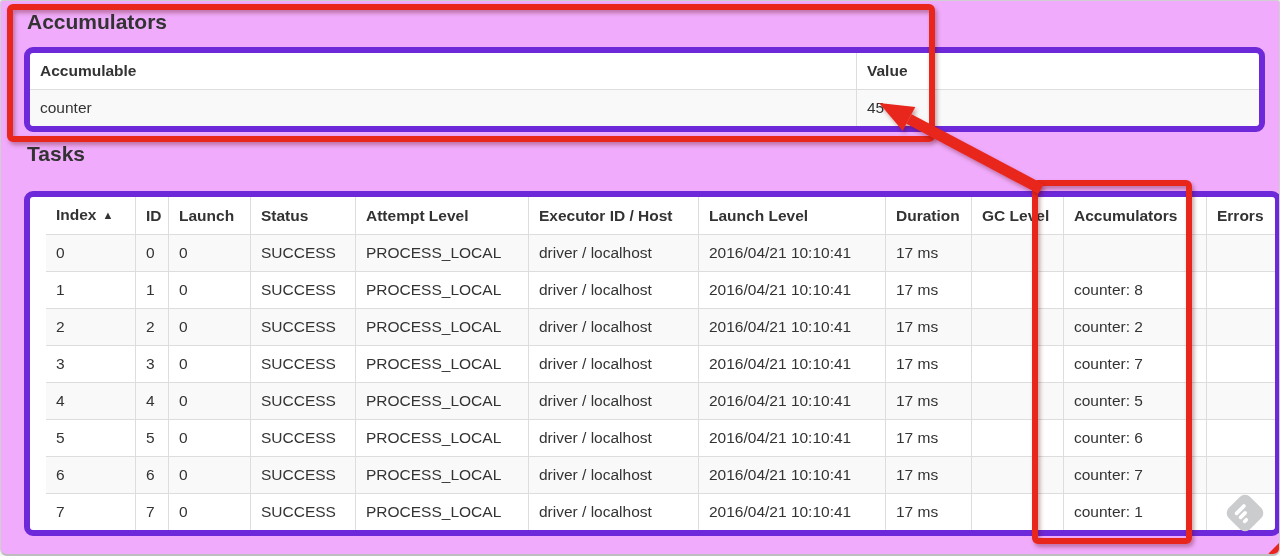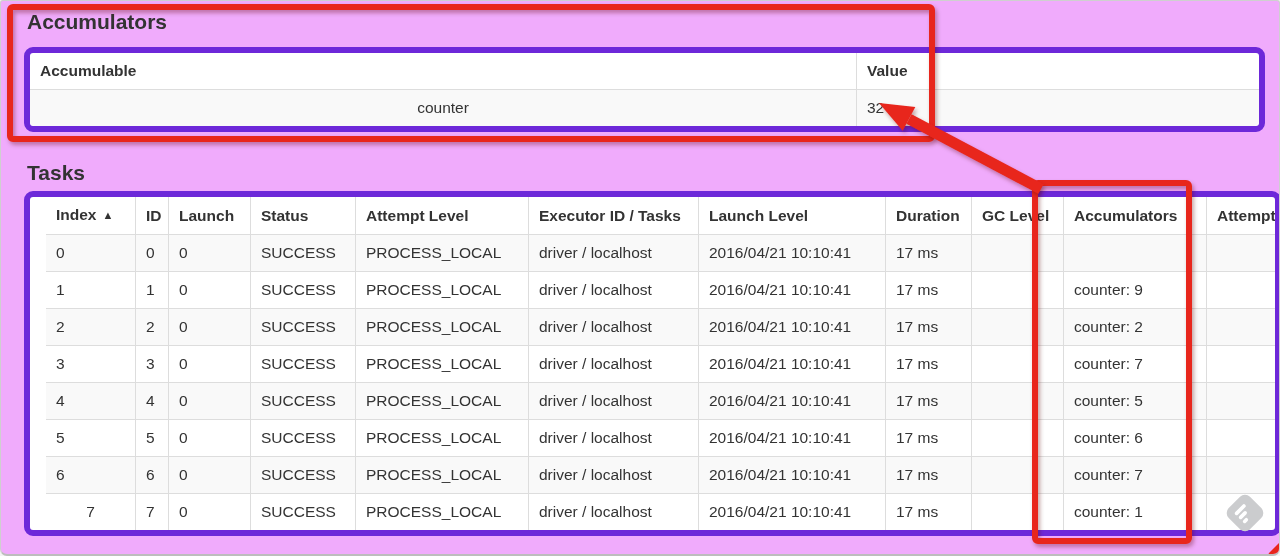--- a/index.html
+++ b/index.html
@@ -7,40 +7,40 @@
   .screen {
     position:relative; width:1280px; height:556px; background:#f0abfc;
     border:1px solid #cfcfcf; border-bottom:2px solid #bdbdbd;
     border-radius:3px 3px 7px 7px; overflow:hidden;
     font-family:"Liberation Sans", sans-serif; color:#333;
   }
   .section-heading {
     position:absolute; margin:0; font-size:21px; font-weight:bold; color:#333;
   }
   #acc-heading   { left:26px; top:9px; }
-  #tasks-heading { left:26px; top:160px; }
+  #tasks-heading { left:26px; top:141px; }
 
   table.ui-table {
     position:absolute; border-collapse:separate; border-spacing:0;
     table-layout:fixed; width:1229px; font-size:15.5px; color:#333;
     border:6px solid #6d28d9; border-radius:9px; background:#fff;
   }
   #acc-table   { left:23px; top:46px; }
   #tasks-table { left:23px; top:190px;padding-left:16px; }
   .ui-table th, .ui-table td {
     padding:8px 10px; line-height:20px; text-align:left;
     white-space:nowrap; overflow:hidden;
   }
   .ui-table th { font-weight:bold; }
   .ui-table td { border-top:1px solid #ddd; }
   .ui-table th + th, .ui-table td + td { border-left:1px solid #ddd; }
   .ui-table tbody tr:nth-child(odd) td { background:#f9f9f9; }
   .ui-table thead th:first-child { border-top-left-radius:5px; }
   .ui-table thead th:last-child  { border-top-right-radius:5px; }
-  .ui-table tbody tr:last-child td:first-child { border-bottom-left-radius:5px;text-align:center; }
+  .ui-table tbody tr:last-child td:first-child { border-bottom-left-radius:5px; }
   .ui-table tbody tr:last-child td:last-child  { border-bottom-right-radius:5px; }
   .sort-arrow { font-size:11px; margin-left:6px; position:relative; top:-1px; }
 
   .overlay {
     position:absolute; left:0; top:0; width:1280px; height:556px;
     pointer-events:none;
   }
 </style>
 </head>
 <body>
@@ -56,21 +56,21 @@
     </colgroup>
     <thead>
       <tr>
         <th>Accumulable</th>
         <th>Value</th>
       </tr>
     </thead>
     <tbody>
       <tr>
         <td>counter</td>
-        <td>32</td>
+        <td>45</td>
       </tr>
     </tbody>
   </table>
 
   <h2 class="section-heading" id="tasks-heading">Tasks</h2>
 
   <table class="ui-table" id="tasks-table">
     <colgroup>
       <col style="width:89px">
         <col style="width:33px">
@@ -84,26 +84,26 @@
       <col style="width:143px">
         <col style="width:69px">
     </colgroup>
     <thead>
       <tr>
         <th><span>Index</span><span class="sort-arrow">▲</span></th>
         <th>ID</th>
         <th>Launch</th>
         <th>Status</th>
         <th>Attempt Level</th>
-        <th>Executor ID / Tasks</th>
+        <th>Executor ID / Host</th>
         <th>Launch Level</th>
         <th>Duration</th>
         <th>GC Level</th>
         <th>Accumulators</th>
-        <th>Attempt</th>
+        <th>Errors</th>
       </tr>
     </thead>
     <tbody>
       <tr>
         <td>0</td>
         <td>0</td>
         <td>0</td>
         <td>SUCCESS</td>
         <td>PROCESS_LOCAL</td>
         <td>driver / localhost</td>
@@ -116,21 +116,21 @@
       <tr>
         <td>1</td>
         <td>1</td>
         <td>0</td>
         <td>SUCCESS</td>
         <td>PROCESS_LOCAL</td>
         <td>driver / localhost</td>
         <td>2016/04/21 10:10:41</td>
         <td>17 ms</td>
         <td></td>
-        <td>counter: 9</td>
+        <td>counter: 8</td>
         <td></td>
       </tr>
       <tr>
         <td>2</td>
         <td>2</td>
         <td>0</td>
         <td>SUCCESS</td>
         <td>PROCESS_LOCAL</td>
         <td>driver / localhost</td>
         <td>2016/04/21 10:10:41</td>

